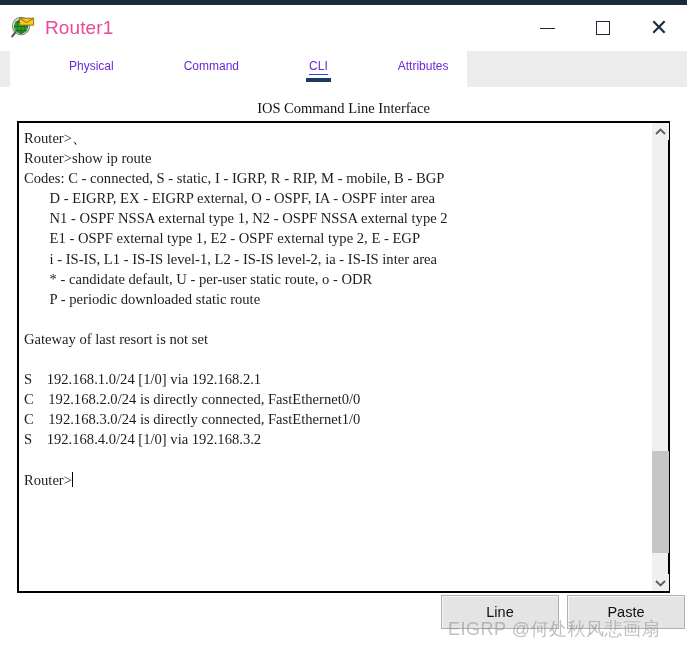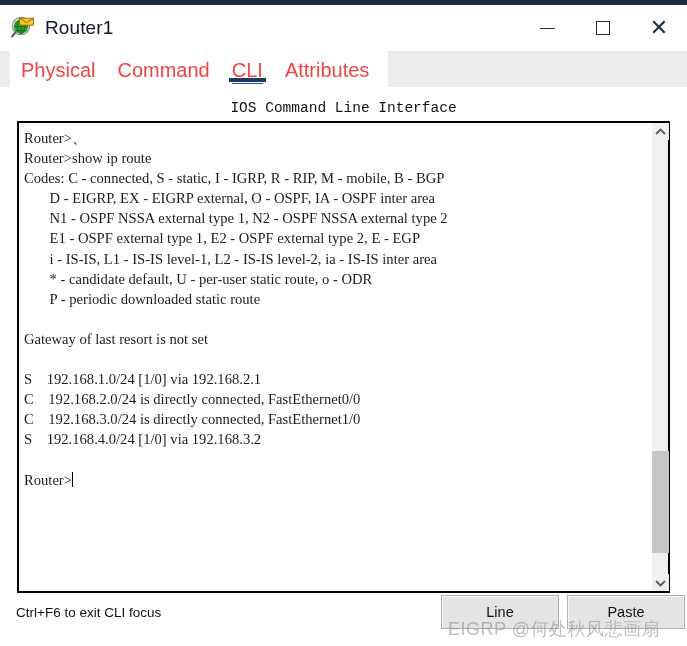--- a/index.html
+++ b/index.html
@@ -37,21 +37,21 @@
   .title-icon {
     width: 26px;
     height: 26px;
     margin-left: 10px;
     position: relative;
     flex: 0 0 auto;
   }
   .title-text {
     margin-left: 9px;
     font-size: 19px;
-    color: #0f172a;
+    color: #ec4899;
     font-family: "Liberation Sans", sans-serif;
     letter-spacing: 0.1px;
   }
   .win-controls {
     margin-left: auto;
     display: flex;
     height: 46px;
   }
   .win-btn {
     width: 56px;
@@ -96,26 +96,27 @@
     height: 36px;
     background: #ffffff;
     display: flex;
     align-items: flex-start;
     padding: 0 8px 0 0;
     box-sizing: border-box;
   }
   .tab {
     position: relative;
     padding: 8px 11px 0 11px;
-    font-size: 20px;
-    color: #ef4444;
+    font-size: 12px;
+    color: #6d28d9;
     height: 36px;
     box-sizing: border-box;
     font-family: "Liberation Sans", sans-serif;
     cursor: default;
+    margin-left: 48px;
   }
   .tab .tab-label { display: inline-block; }
   .tab.active .tab-label {
     border-bottom: 1px solid #1d4ed8;
     padding-bottom: 1px;
   }
   .tab.active::after {
     content: "";
     position: absolute;
     left: 8px;
@@ -135,21 +136,21 @@
   }
 
   .panel-heading {
     position: absolute;
     top: 13px;
     left: 0;
     width: 687px;
     text-align: center;
     font-size: 14.5px;
     color: #111111;
-    font-family: Liberation Mono, monospace;
+    font-family: Liberation Serif, serif;
   }
 
   
   .terminal-wrap {
     position: absolute;
     top: 34px;
     left: 17px;
     width: 653px;
     height: 472px;
     border: 2px solid #000000;
@@ -345,21 +346,20 @@
       </div>
       <div class="sb-thumb"></div>
       <div class="sb-arrow down">
         <svg width="11" height="8" viewBox="0 0 11 8">
           <path d="M1 2 L5.5 6.4 L10 2" fill="none" stroke="#5c5c5c" stroke-width="1.8"></path>
         </svg>
       </div>
     </div>
   </div>
 
-  <div class="footer-note">Ctrl+F6 to exit CLI focus</div>
 
   <div class="footer-buttons">
     <div class="btn">Line</div>
     <div class="btn">Paste</div>
   </div>
 
   <div class="watermark">EIGRP @何处秋风悲画扇</div>
 </div>
 
 </body></html>

